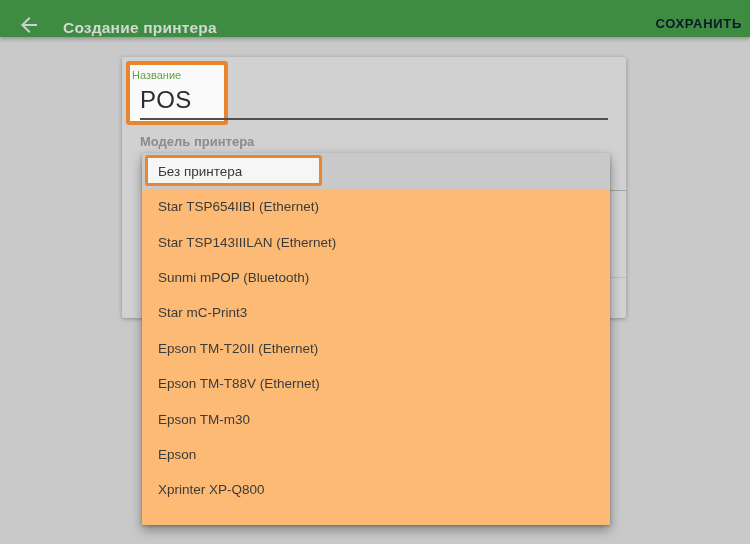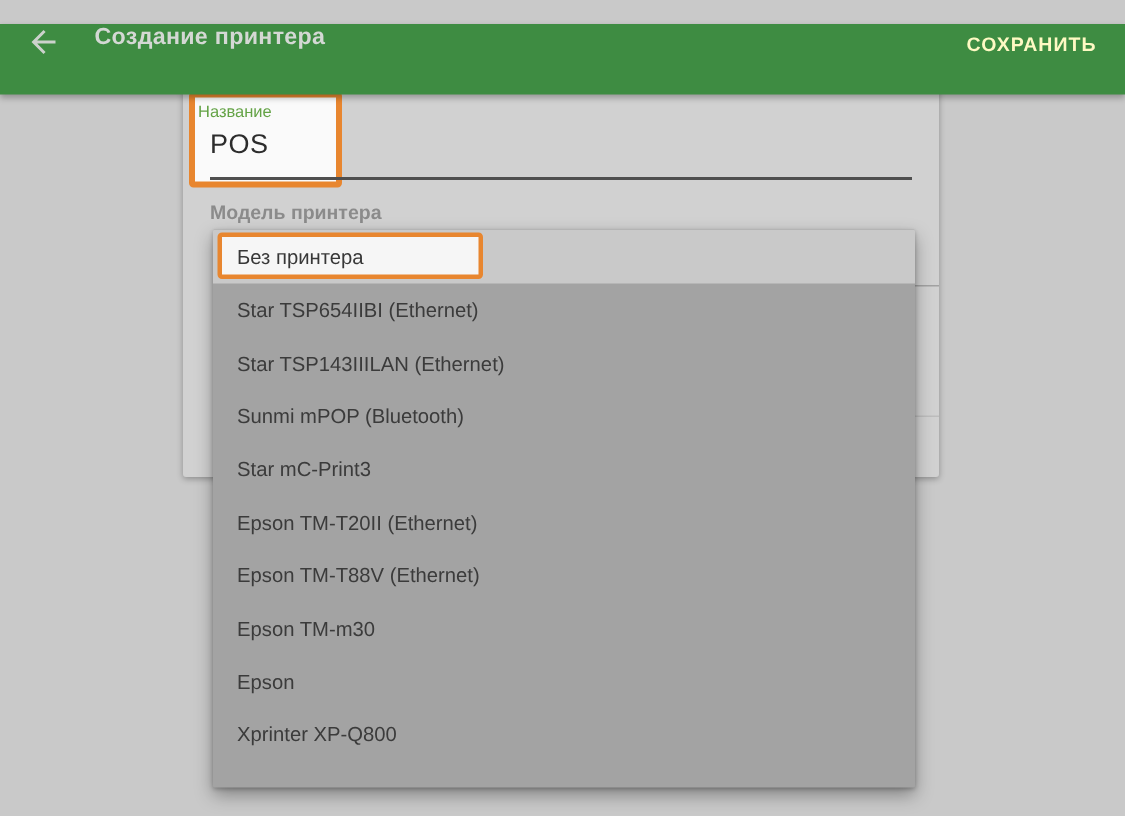--- a/index.html
+++ b/index.html
@@ -4,72 +4,72 @@
 <style>
   html,body{margin:0;padding:0;background:#9a9a9a;}
   .screen{
     position:relative;width:750px;height:544px;overflow:hidden;
     background:var(--outer-bg,#c9c9c9);
     font-family:"Liberation Sans",sans-serif;
     -webkit-font-smoothing:antialiased;
   }
   
   .appbar{
-    position:absolute;top:16px;left:0;right:0;height:47px;
+    position:absolute;top:0;left:0;right:0;height:37px;
     background:var(--app-bar-green,#3e8c42);
-    display:flex;align-items:flex-start;
+    display:flex;align-items:flex-end;
     box-shadow:0 2px 4px rgba(0,0,0,.28);
     z-index:10;
   }
   .back-btn{width:24px;height:24px;margin-left:17px;flex:0 0 auto;cursor:pointer;}
   .back-btn svg{width:24px;height:24px;display:block;}
   .appbar-title{
     margin-left:22px;font-size:15.5px;font-weight:bold;
     color:#d4d8d4;letter-spacing:.2px;
   }
   .save-btn{
-    margin-left:auto;margin-right:17px;padding:6px 2px;
+    margin-left:auto;margin-right:6px;padding:6px 2px;
     font-size:13px;font-weight:bold;letter-spacing:.7px;
-    color:#fef9c3;background:none;border:none;cursor:pointer;
+    color:#0f172a;background:none;border:none;cursor:pointer;
     font-family:"Liberation Sans",sans-serif;
   }
   
   .card{
     position:absolute;left:122px;top:57px;width:504px;height:261px;
     background:#d1d1d1;border-radius:2px;
     box-shadow:0 1px 4px rgba(0,0,0,.30);
   }
   .name-label{
     position:absolute;left:10px;top:12px;z-index:3;
     font-size:11px;color:var(--label-green,#64a346);
   }
   .name-value{
     position:absolute;left:18px;top:29px;z-index:3;
-    font-size:18px;color:#2c2c2c;letter-spacing:.3px;
+    font-size:24px;color:#2c2c2c;letter-spacing:.3px;
   }
   .name-underline{
     position:absolute;left:18px;top:61px;width:468px;height:2px;z-index:3;
     background:#4f4f4f;
   }
   .model-label{
     position:absolute;left:18px;top:77px;
     font-size:13px;color:#8b8b8b;font-weight:bold;
   }
   .sliver-line-1{position:absolute;left:488px;top:133px;width:16px;height:1px;background:#a2a2a2;}
   .sliver-line-2{position:absolute;left:488px;top:220px;width:16px;height:1px;background:#bdbdbd;}
   
   .hl-name{
     position:absolute;left:126px;top:61px;width:102px;height:64px;
     box-sizing:border-box;border:4px solid var(--highlight-orange,#e8862f);
     background:#fafafa;border-radius:3px;z-index:2;
   }
   
   .popup{
     position:absolute;left:142px;top:153px;width:468px;height:372px;
-    background:#a3a3a3;overflow:hidden;z-index:5;border-radius:1px;
+    background:#fdba74;overflow:hidden;z-index:5;border-radius:1px;
     box-shadow:0 5px 12px rgba(0,0,0,.35),0 1px 3px rgba(0,0,0,.25);
   }
   .row{
     height:35.4px;display:flex;align-items:center;
     box-sizing:border-box;padding:0 16px;
     font-size:13.5px;color:#3b3b3b;cursor:pointer;
   }
   .row.selected{height:36px;background:#c9c9c9;}
   .row.selected .row-label{position:relative;z-index:3;color:#383838;}
   

